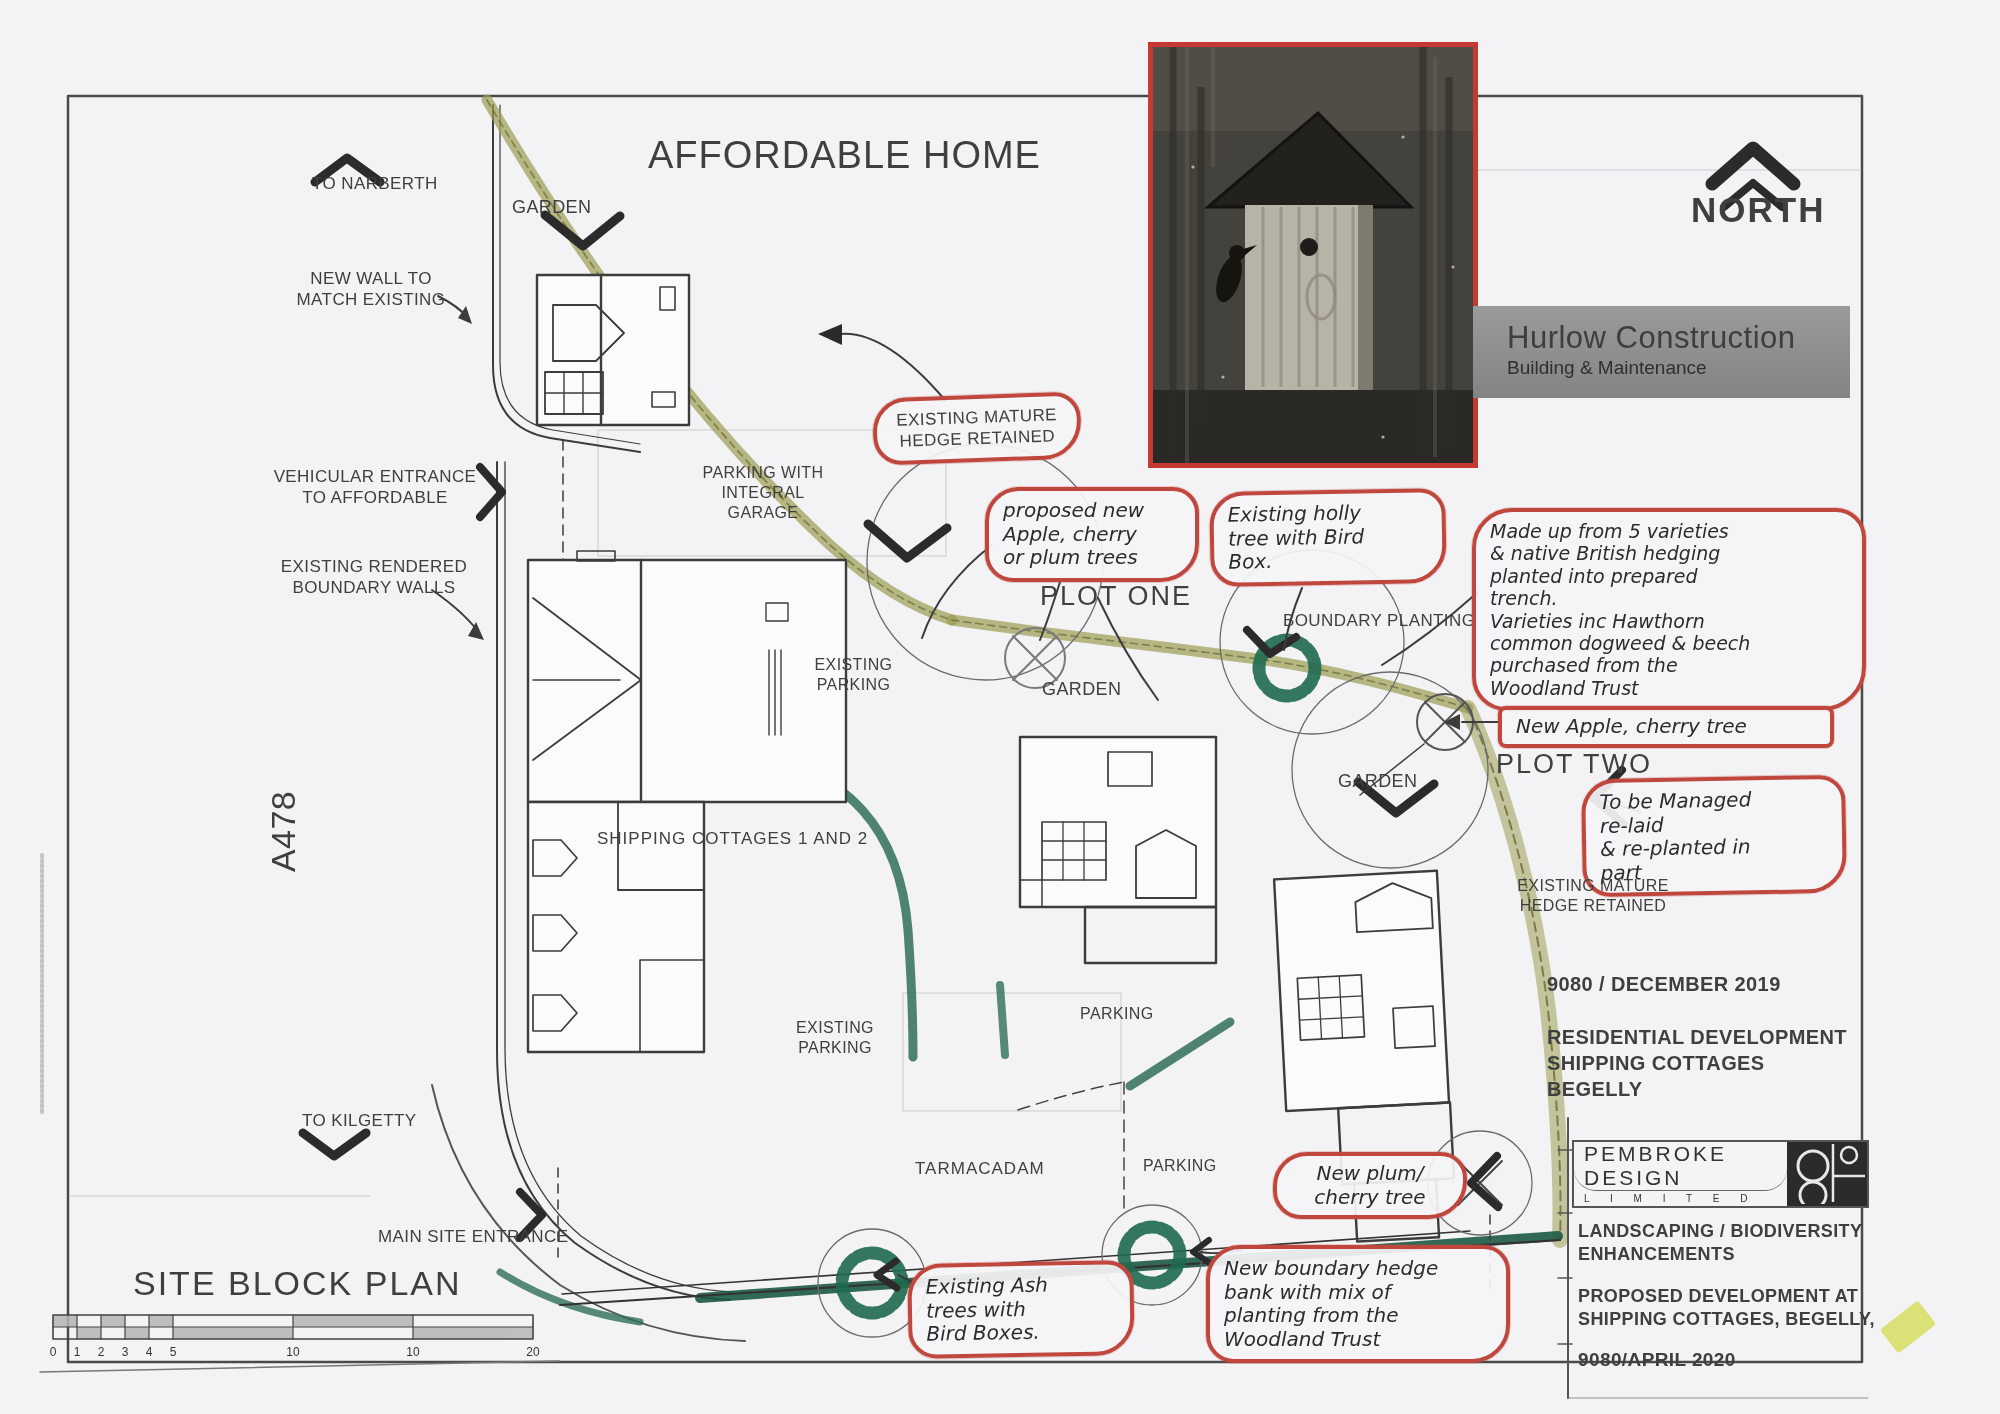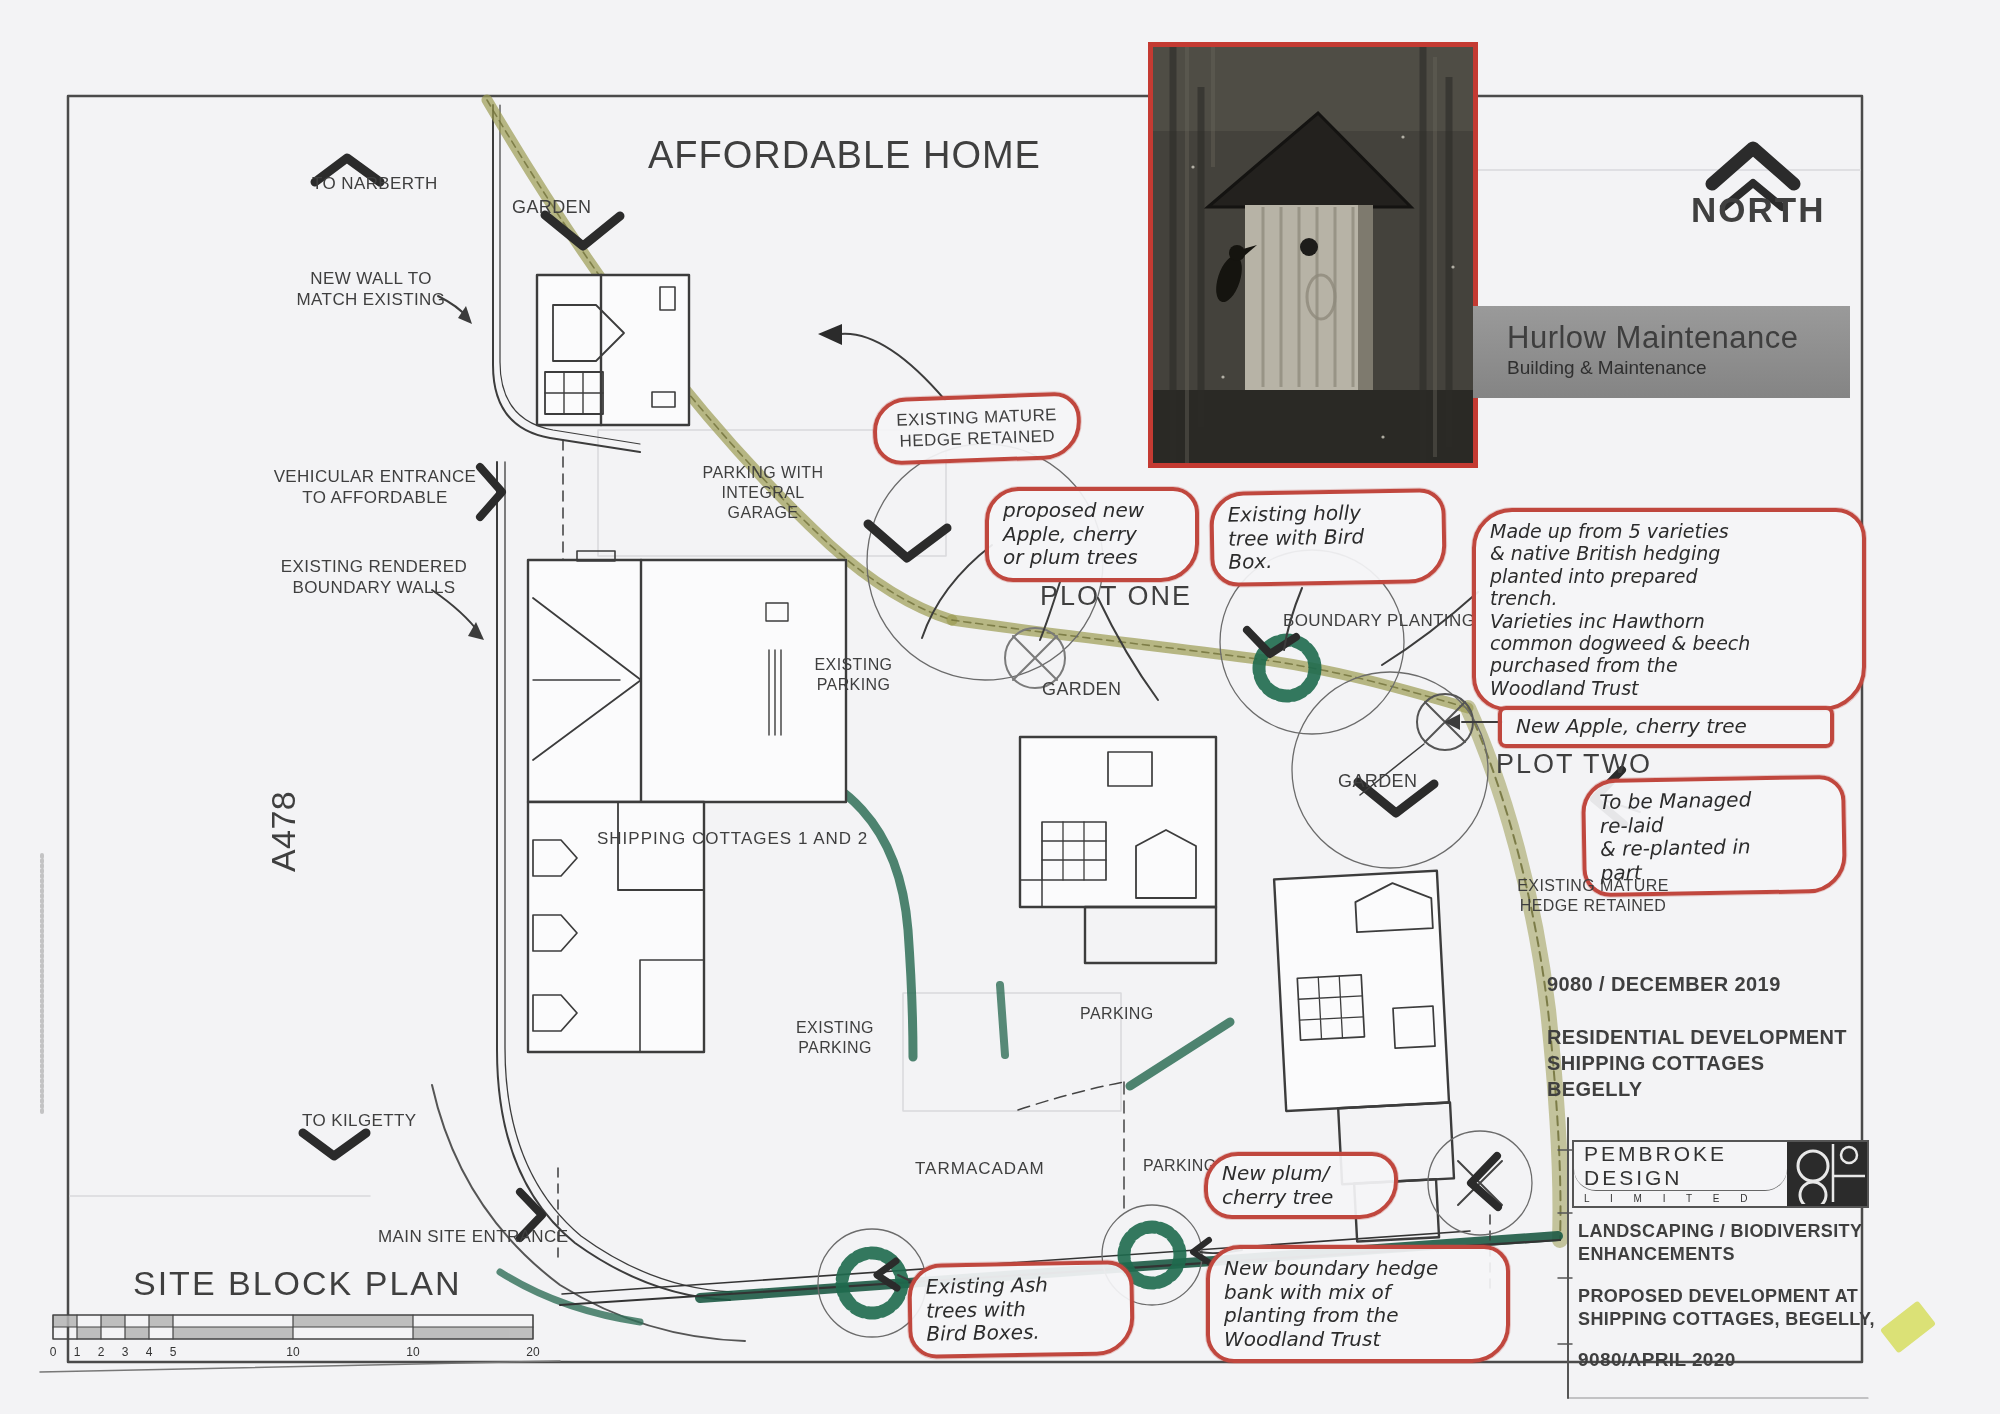--- a/index.html
+++ b/index.html
@@ -235,21 +235,21 @@
           <circle cx="250" cy="90" r="1.6"></circle>
           <circle cx="300" cy="220" r="1.6"></circle>
         <circle cx="70" cy="330" r="1.6"></circle>
           <circle cx="230" cy="390" r="1.6"></circle>
       </g>
     </svg>
   </div>
 
   <div class="abs" style="left:1473px;top:306px;width:377px;height:92px;z-index:5;
        background:linear-gradient(180deg,#9a9a9a,#848484);padding:14px 0 0 34px;box-sizing:border-box;">
-    <div style="font-size:31px;color:#3e3e3e;letter-spacing:.5px;">Hurlow Maintenance</div>
+    <div style="font-size:31px;color:#3e3e3e;letter-spacing:.5px;">Hurlow Construction</div>
     <div style="font-size:19px;color:#2f2f2f;margin-top:1px;">Building &amp; Maintenance</div>
   </div>
 
   <div class="lbl" style="left:648px;top:132px;font-size:38px;letter-spacing:1px;z-index:2;">AFFORDABLE HOME</div>
   <div class="lbl" style="left:312px;top:173px;font-size:17px;z-index:2;">TO NARBERTH</div>
   <div class="lbl" style="left:512px;top:196px;font-size:18px;z-index:2;">GARDEN</div>
   <div class="lbl c pre" style="left:271px;top:268px;width:200px;font-size:17px;z-index:2;">NEW WALL TO
 MATCH EXISTING</div>
   <div class="lbl c pre" style="left:265px;top:466px;width:220px;font-size:17px;z-index:2;">VEHICULAR ENTRANCE
 TO AFFORDABLE</div>
@@ -326,21 +326,21 @@
     <div class="hand" style="font-size:20px;">New Apple, cherry tree</div>
   </div>
 
   <div class="cloud" style="left:1582px;top:777px;width:228px;transform:rotate(-1deg);">
     <div class="hand pre" style="font-size:20px;">To be Managed
 re-laid
 &amp; re-planted in
 part</div>
   </div>
 
-  <div class="cloud" style="left:1204px;top:1152px;width:158px;padding:6px 14px;">
+  <div class="cloud" style="left:1273px;top:1152px;width:158px;padding:6px 14px;text-align:center;">
     <div class="hand pre" style="font-size:20px;">New plum/
 cherry tree</div>
   </div>
 
   <div class="cloud" style="left:908px;top:1262px;width:190px;transform:rotate(-1deg);">
     <div class="hand pre" style="font-size:20px;">Existing Ash
 trees with
 Bird Boxes.</div>
   </div>
 

